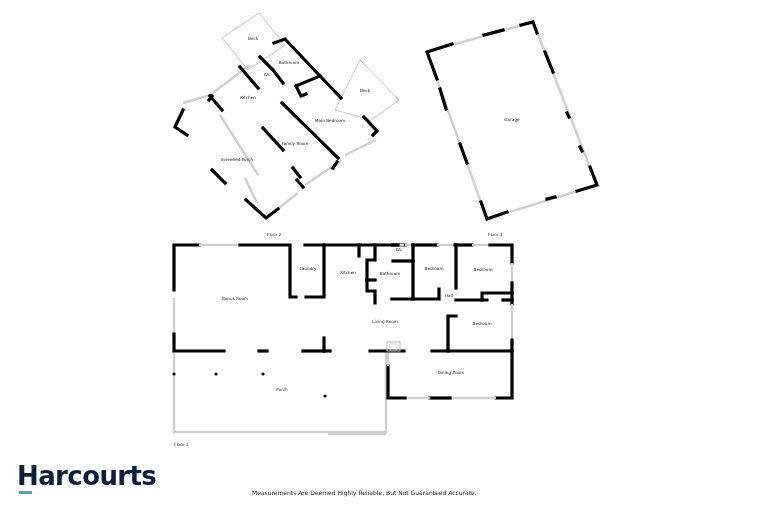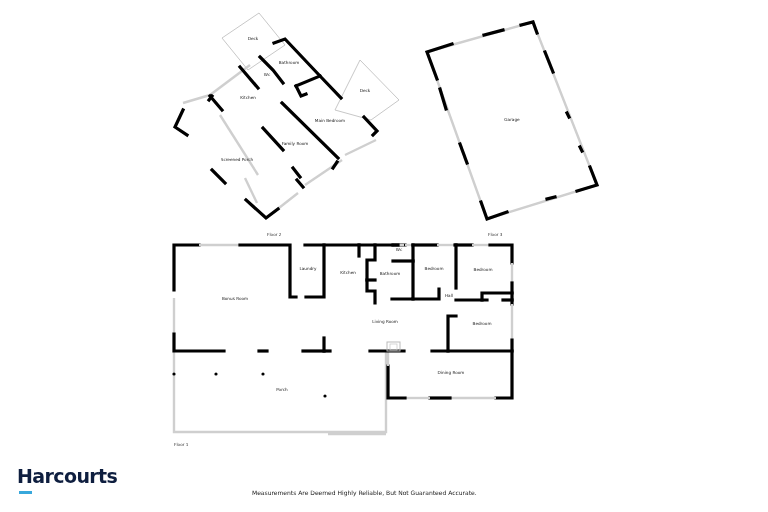--- a/index.html
+++ b/index.html
@@ -3,21 +3,21 @@
 <meta charset="utf-8">
 <style>
   html, body { margin: 0; padding: 0; background: #ffffff; }
   body { width: 768px; height: 512px; position: relative; overflow: hidden; font-family: "DejaVu Sans", sans-serif; }
   #plan { position: absolute; left: 0; top: 0; width: 768px; height: 512px; }
   .wall { stroke: #000; stroke-width: 3.2; fill: none; stroke-linecap: square; }
   .win { stroke: #cfcfcf; stroke-width: 2.4; fill: none; }
   .thin { stroke: #c8c8c8; stroke-width: 1; fill: none; }
   .lbl { font-family: "DejaVu Sans", sans-serif; font-size: 4.2px; fill: #222; text-anchor: middle; }
   .flbl { font-family: "DejaVu Sans", sans-serif; font-size: 4.2px; fill: #333; }
-  .brand { position: absolute; left: 17px; top: 462px; font-family: "DejaVu Sans", sans-serif; font-weight: bold; font-size: 19px; color: #0e1e3f; letter-spacing: -0.6px; line-height: 28px; }
+  .brand { position: absolute; left: 17px; top: 462px; font-family: "DejaVu Sans", sans-serif; font-weight: bold; font-size: 26px; color: #0e1e3f; letter-spacing: -0.6px; line-height: 28px; }
   .brand-bar { position: absolute; left: 19px; top: 491px; width: 13px; height: 3px; background: #38a8dc; }
   .disclaimer { position: absolute; left: 252px; top: 489px; font-family: "DejaVu Sans", sans-serif; font-size: 6px; color: #222; }
 </style>
 </head>
 <body>
 
 <svg id="plan" viewBox="0 0 768 512" xmlns="http://www.w3.org/2000/svg">
 
   <g>
 

